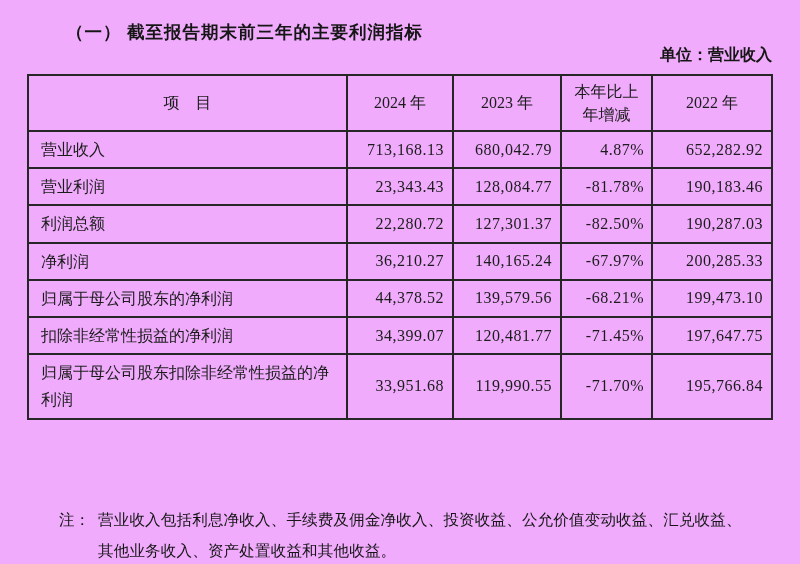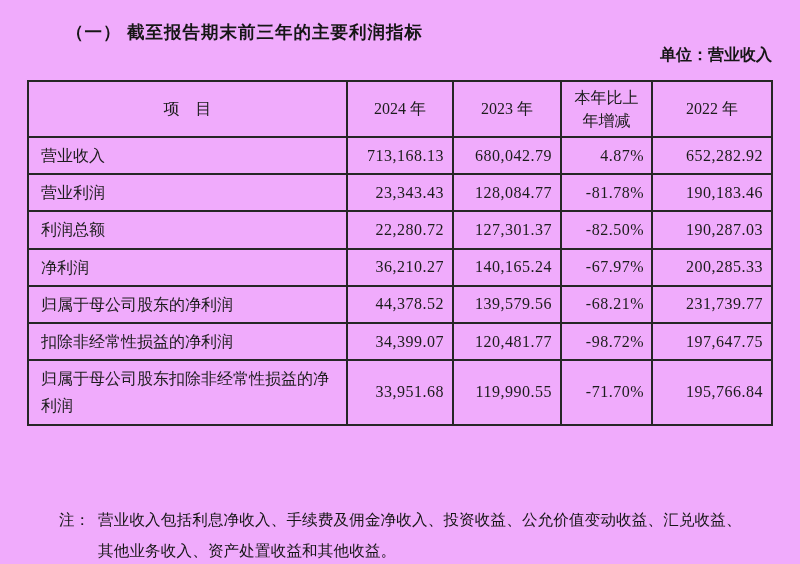--- a/index.html
+++ b/index.html
@@ -25,21 +25,21 @@
   }
   .unit-label {
     position: absolute;
     right: 28px; top: 45px;
     font-size: 16px;
     font-weight: bold;
     color: #161616;
   }
   table.profit-table {
     position: absolute;
-    left: 27px; top: 80px;
+    left: 27px; top: 74px;
     width: 744px;
     border-collapse: collapse;
     table-layout: fixed;
   }
   .profit-table td, .profit-table th {
     border: 2px solid #262626;
     font-size: 16px;
     font-weight: normal;
     color: #1c1c1c;
     vertical-align: middle;
@@ -138,27 +138,27 @@
         <td class="num-cell">36,210.27</td>
         <td class="num-cell">140,165.24</td>
         <td class="num-cell chg-cell">-67.97%</td>
         <td class="num-cell">200,285.33</td>
       </tr>
       <tr>
         <td class="label-cell">归属于母公司股东的净利润</td>
         <td class="num-cell">44,378.52</td>
         <td class="num-cell">139,579.56</td>
         <td class="num-cell chg-cell">-68.21%</td>
-        <td class="num-cell">231,739.77</td>
+        <td class="num-cell">199,473.10</td>
       </tr>
       <tr>
         <td class="label-cell">扣除非经常性损益的净利润</td>
         <td class="num-cell">34,399.07</td>
         <td class="num-cell">120,481.77</td>
-        <td class="num-cell chg-cell">-98.72%</td>
+        <td class="num-cell chg-cell">-71.45%</td>
         <td class="num-cell">197,647.75</td>
       </tr>
       <tr class="tall-row">
         <td class="label-cell">归属于母公司股东扣除非经常性损益的净利润</td>
         <td class="num-cell">33,951.68</td>
         <td class="num-cell">119,990.55</td>
         <td class="num-cell chg-cell">-71.70%</td>
         <td class="num-cell">195,766.84</td>
       </tr>
     </tbody>

